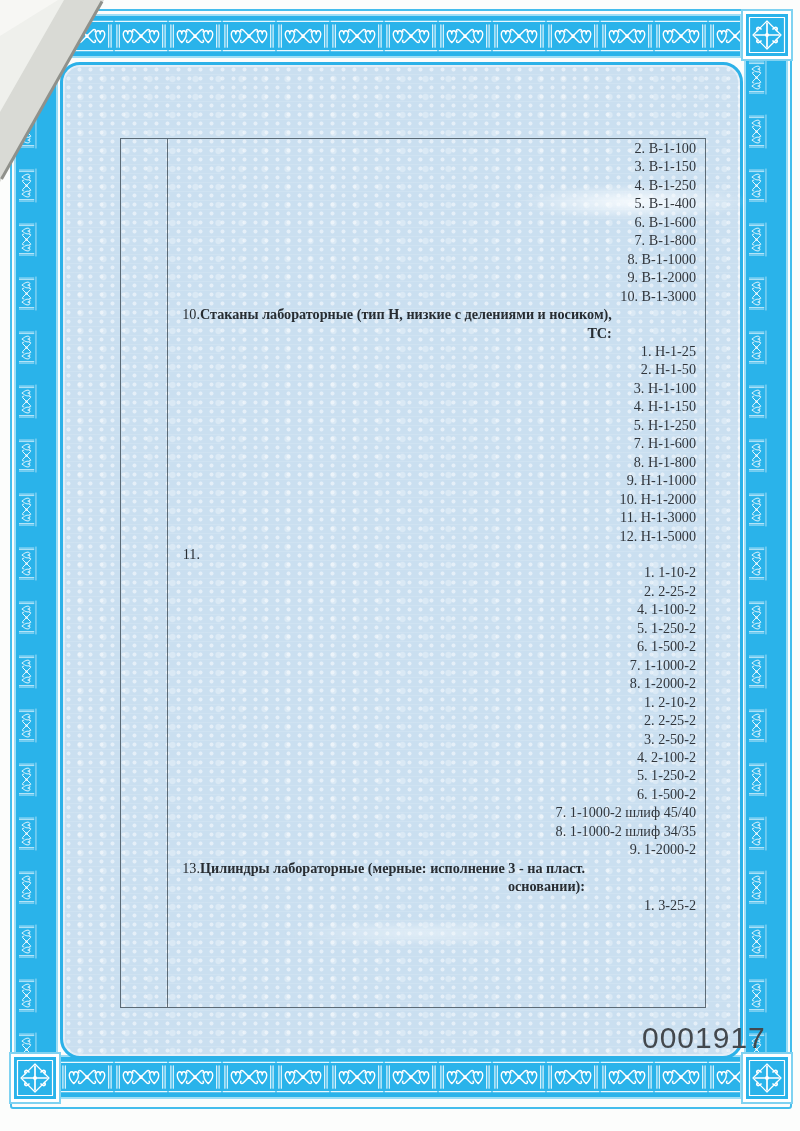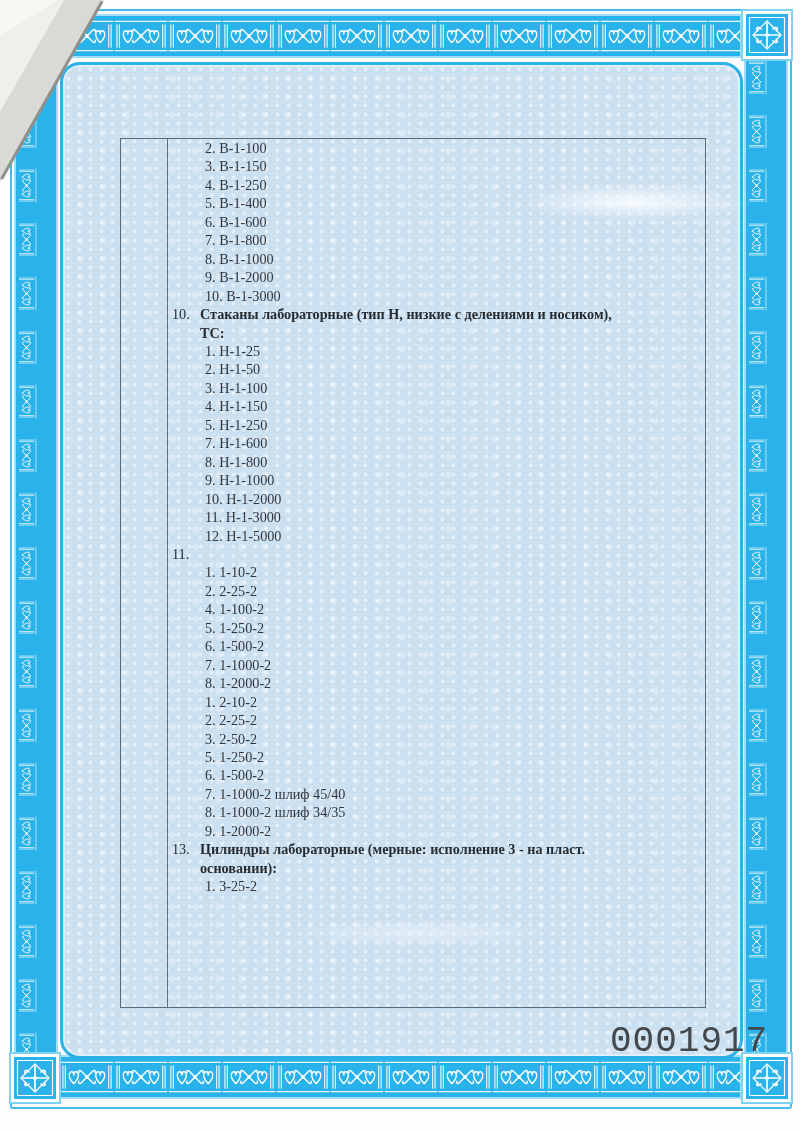--- a/index.html
+++ b/index.html
@@ -1,17 +1,17 @@
 <!DOCTYPE html>
 <html><head>
 <meta charset="utf-8">
 <style>
   html,body{margin:0;padding:0;background:#ffffff;}
   .screen{position:relative;width:800px;height:1131px;overflow:hidden;
-          background:#c2410c;font-family:"Liberation Serif",serif;}
+          background:#c2410c;font-family:"Liberation Serif",serif;text-align:right;}
   .page{position:absolute;inset:0;background:#fcfdfc;}
 
   
   .outer-line{position:absolute;top:9px;right:8px;bottom:22px;left:10px;
               border:2px solid #45bdec;border-radius:3px;}
   .band{position:absolute;background:#2ab3ea;border:2px solid #9edef6;
         display:flex;overflow:hidden;}
   .band-top   {top:14px;left:58px;right:58px;height:40px;align-items:center;}
   .band-bottom{bottom:32px;left:58px;right:58px;height:40px;align-items:center;}
   .band-left  {left:14px;top:58px;bottom:74px;width:40px;flex-direction:column;align-items:center;}
@@ -49,22 +49,22 @@
          border:1px solid rgba(72,86,96,.85);}
   .table-divider{position:absolute;left:46px;top:0;bottom:0;width:1px;
          background:rgba(72,86,96,.85);}
   .listing{position:absolute;left:172px;top:139px;width:524px;
            font-size:14.2px;line-height:18.45px;color:#30353b;}
   .item{margin-left:33px;white-space:pre;}
   .sec{display:flex;}
   .sec-num{width:28px;flex:none;font-weight:400;color:#272c31;}
   .sec-title{font-weight:700;color:#272c31;white-space:pre-line;}
 
-  .serial{position:absolute;left:610px;top:1021px;
-          font-family:Liberation Mono, monospace;font-size:36px;
+  .serial{position:absolute;left:642px;top:1021px;
+          font-family:Liberation Sans, sans-serif;font-size:30px;
           color:#43484d;letter-spacing:1px;}
 </style>
 </head>
 <body>
 
 <svg width="0" height="0" style="position:absolute" aria-hidden="true">
   <defs>
     <symbol id="orn-tile" viewBox="0 0 56 36">
       <g fill="none" stroke="#ffffff" stroke-width="1.5" stroke-linecap="round" stroke-linejoin="round">
         <path d="M0 2.5 H56 M0 33.5 H56" stroke-width="1.1" opacity=".9"></path>
@@ -396,20 +396,21 @@
             </div>
 
           <div>
 
               <div class="item">1. 2-10-2</div>
 
               <div class="item">2. 2-25-2</div>
 
               <div class="item">3. 2-50-2</div>
 
+              <div class="item">4. 2-100-2</div>
 
               <div class="item">5. 1-250-2</div>
 
               <div class="item">6. 1-500-2</div>
 
               <div class="item">7. 1-1000-2 шлиф 45/40</div>
 
               <div class="item">8. 1-1000-2 шлиф 34/35</div>
 
               <div class="item">9. 1-2000-2</div>

